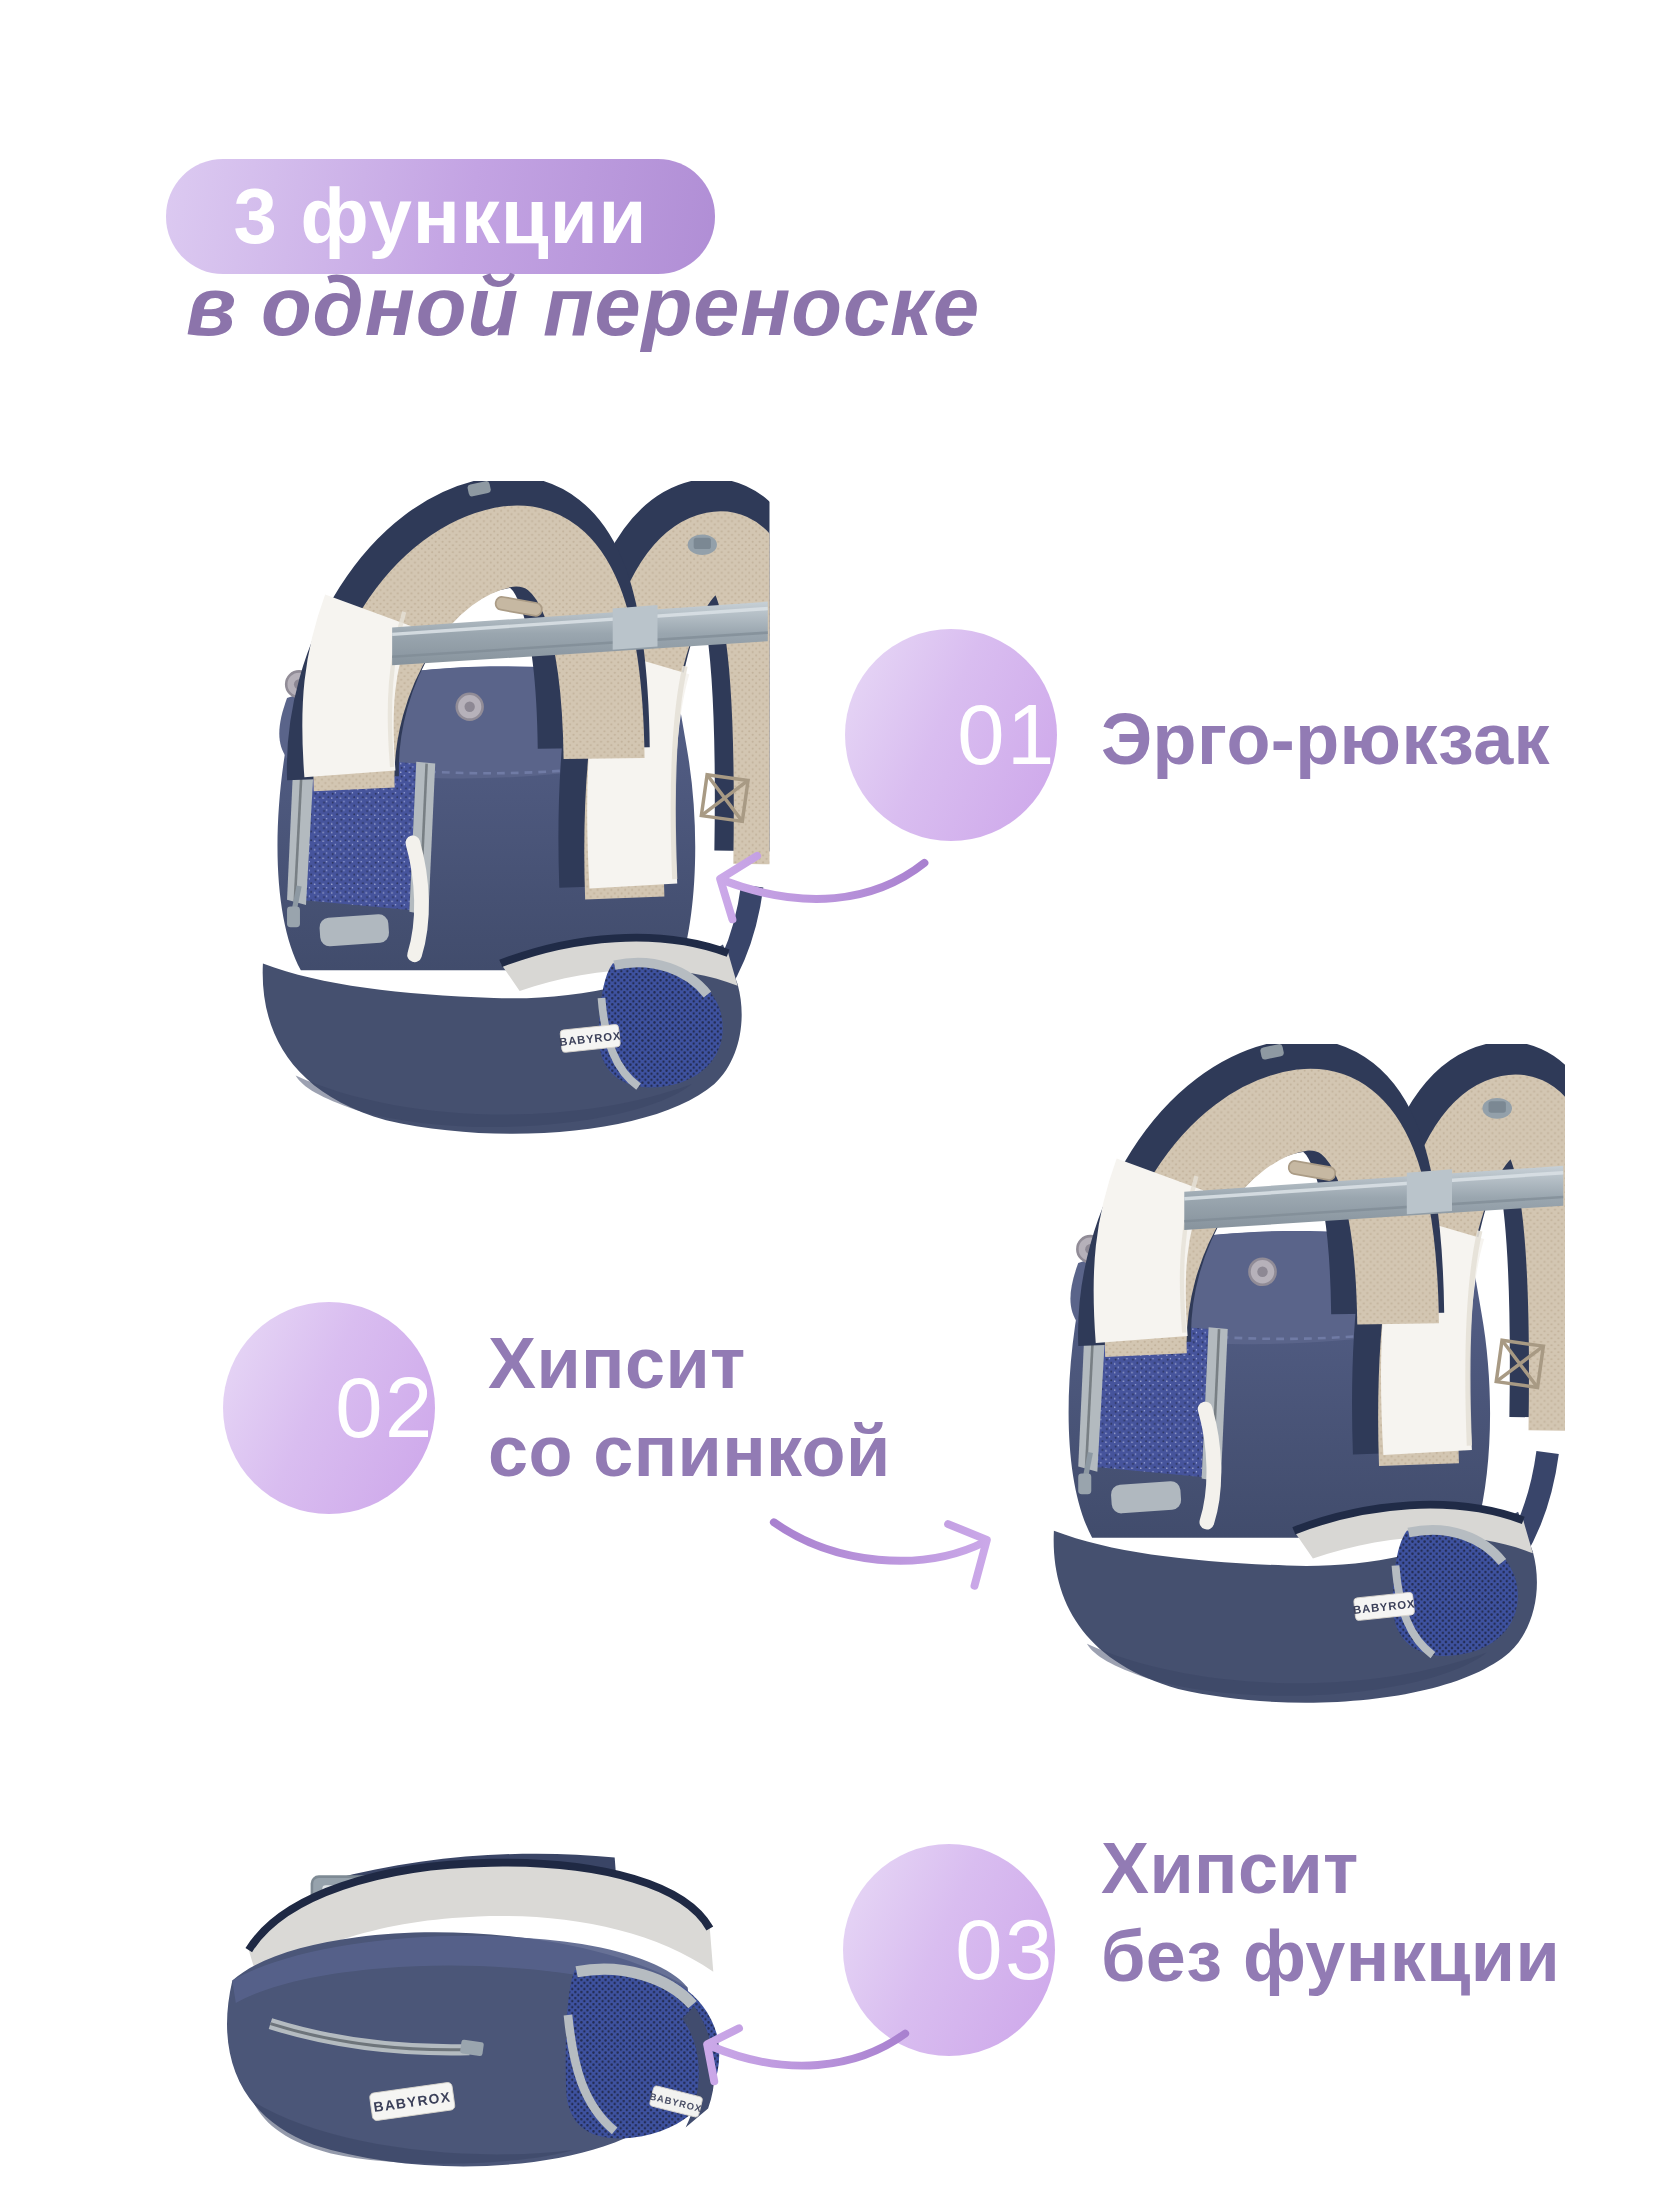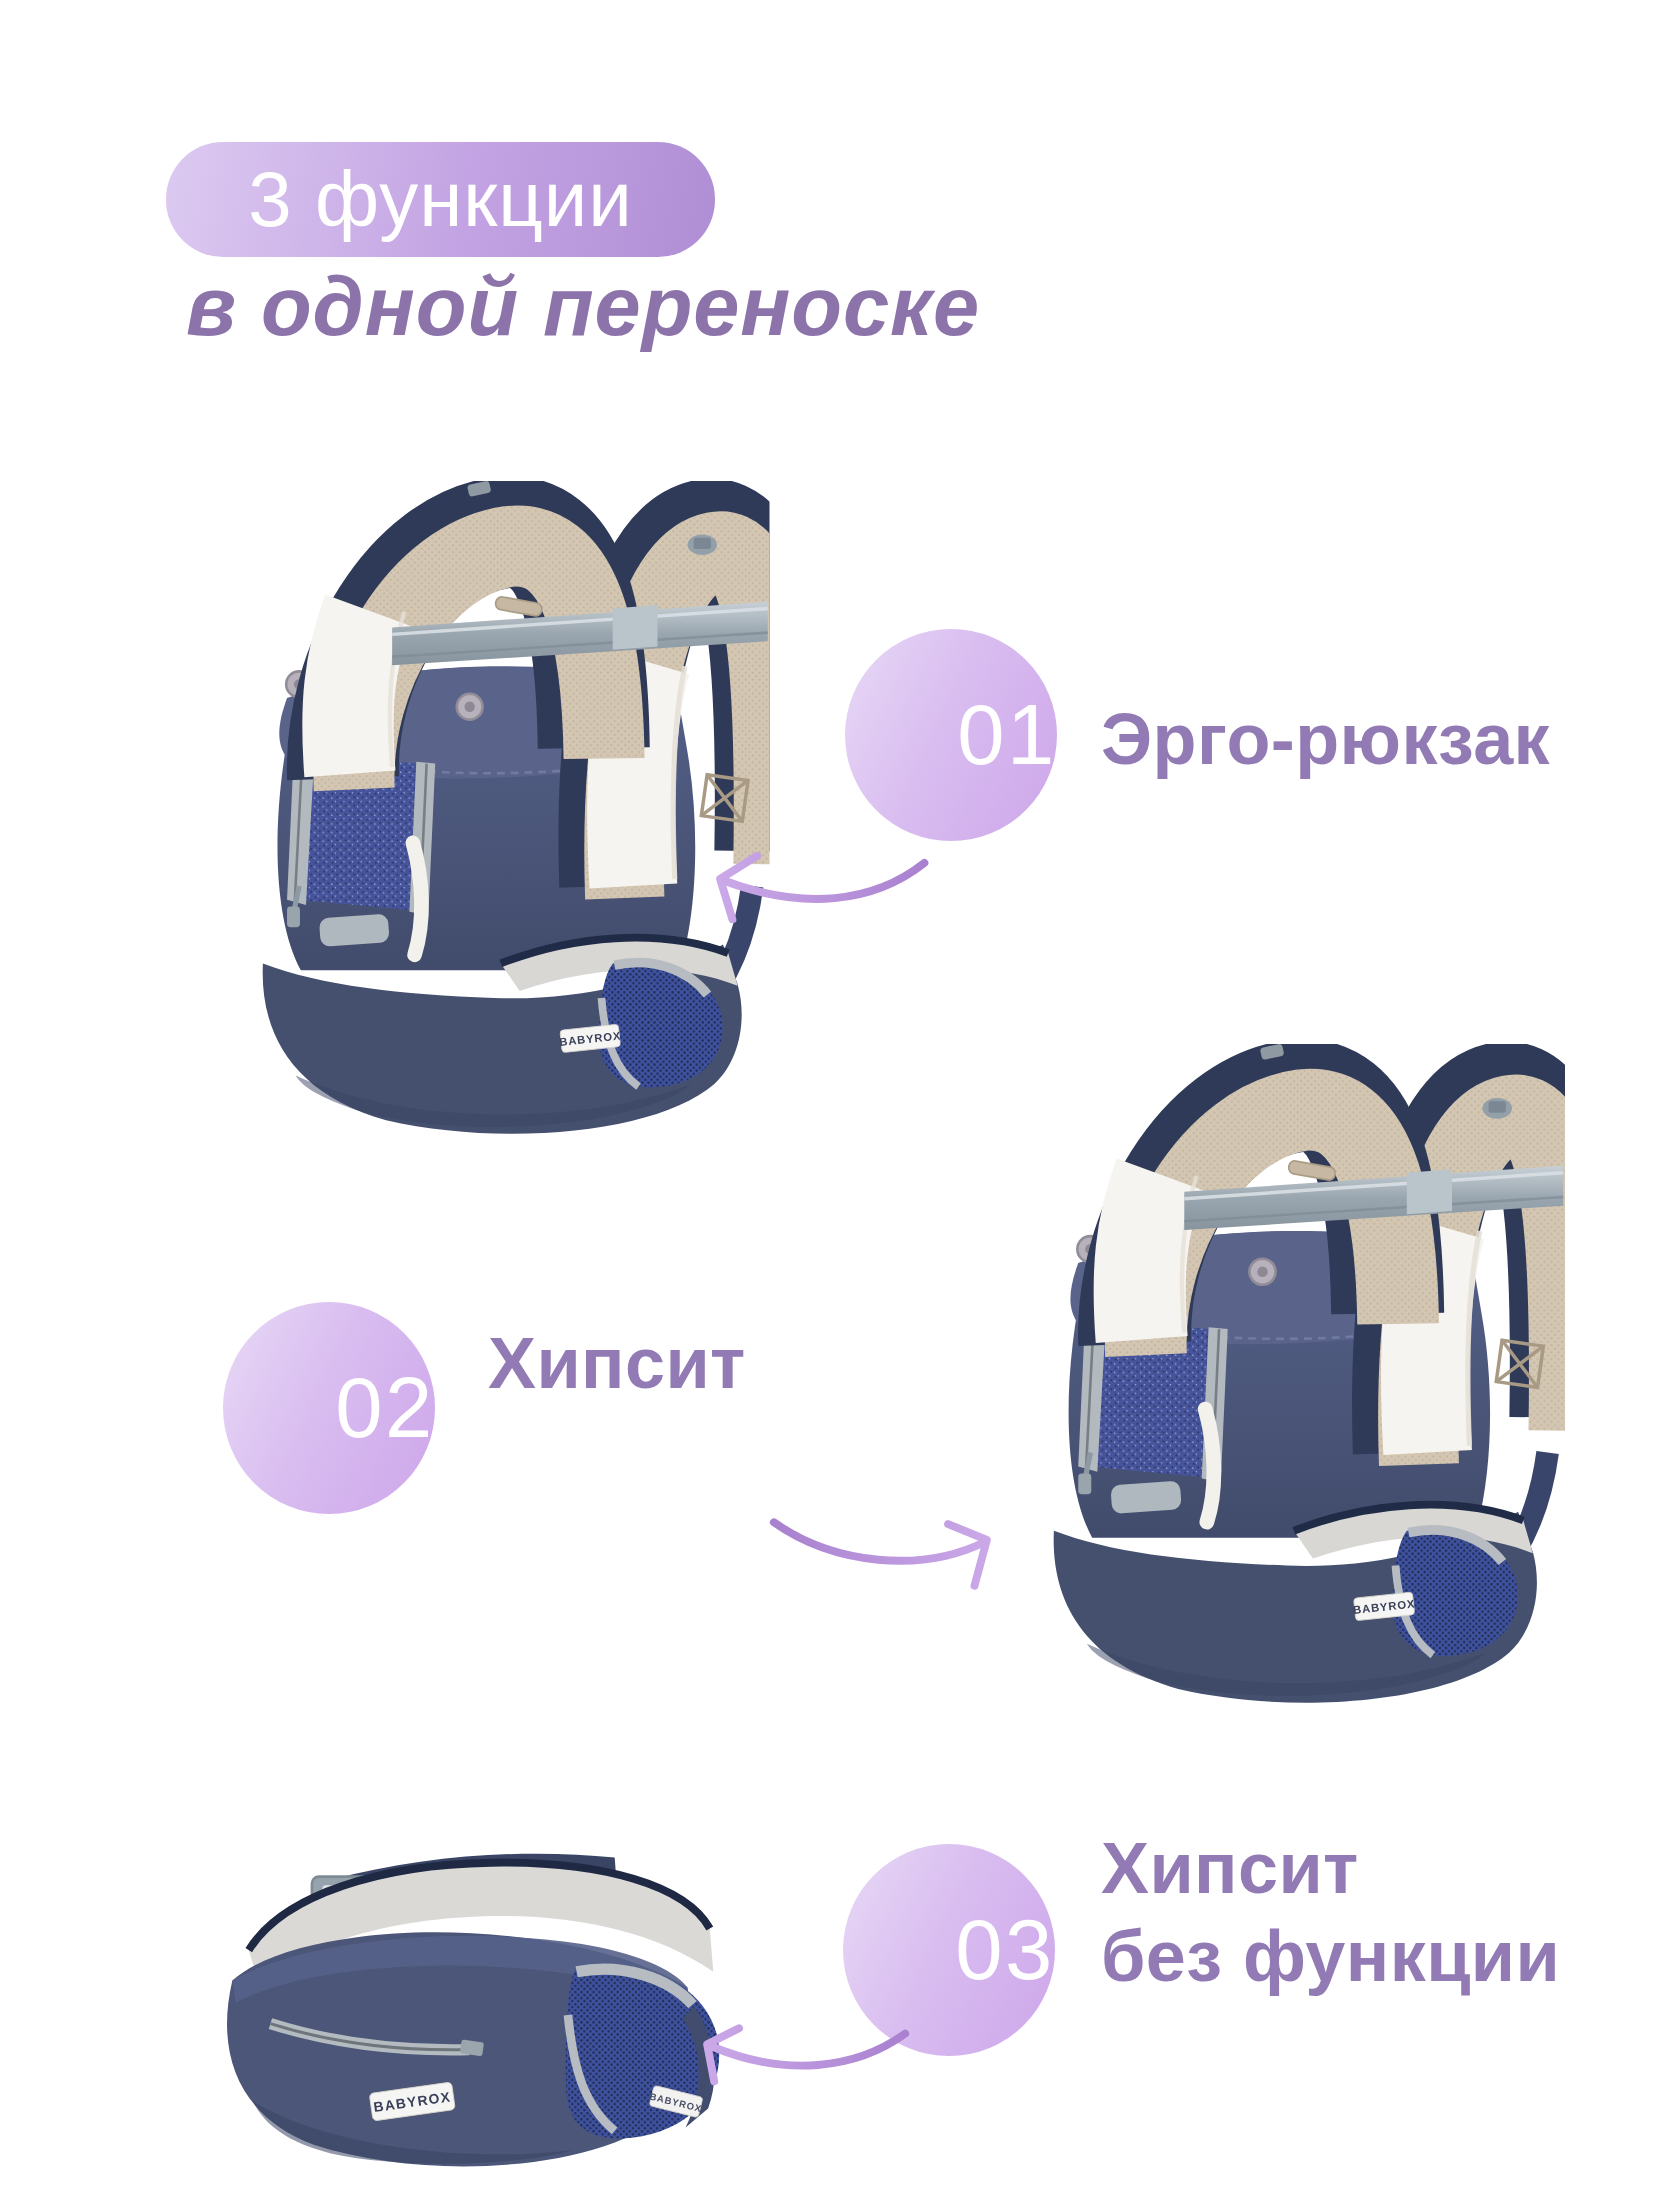--- a/index.html
+++ b/index.html
@@ -3,24 +3,24 @@
 <meta charset="utf-8">
 <style>
   html,body{margin:0;padding:0;background:#ffffff;}
   .canvas{
     position:relative; width:1655px; height:2206px; background:#ffffff;
     overflow:hidden; font-family:"Liberation Sans", sans-serif;
   }
   .abs{position:absolute;}
   
   .badge{
-    left:166px; top:142px; width:549px; height:115px; border-radius:57px;
+    left:166px; top:159px; width:549px; height:115px; border-radius:57px;
     background:linear-gradient(100deg,#dccaf1 0%,#c3a3e3 55%,#b08ed5 100%);
     display:flex; align-items:center; justify-content:center;
-    color:#ffffff; font-size:78px; font-weight:normal; letter-spacing:0.9px;
+    color:#ffffff; font-size:78px; font-weight:bold; letter-spacing:0.9px;
   }
   .subtitle{
     left:186px; top:261px; font-size:83px; font-weight:bold;
     color:#8c74ab; letter-spacing:0.9px; white-space:nowrap; line-height:1.12;font-style:italic;
   }
   
   .stepnum{
     width:212px; height:212px; border-radius:50%;
     background:linear-gradient(115deg,#e8daf6 0%,#d9bdf0 45%,#cda6ea 100%);
     display:flex; align-items:center; justify-content:flex-end;
@@ -209,20 +209,21 @@
   <div class="abs product-2">
     <svg viewBox="0 0 650 780">
         <use href="#carrier"></use>
       </svg>
   </div>
   <div class="abs stepnum circle-2">
     <span>02</span>
   </div>
   <div class="abs feature-label label-2">
     <div>Хипсит</div>
+    <div>со спинкой</div>
   </div>
   <svg class="abs arrow-2" viewBox="0 0 272 100">
     <defs>
       <linearGradient id="ag2" gradientUnits="userSpaceOnUse" x1="0" y1="20" x2="272" y2="50">
         <stop offset="0" stop-color="#a77fce"></stop>
           <stop offset="1" stop-color="#cdabea"></stop>
       </linearGradient>
     </defs>
     <path d="M12,14 C80,62 180,72 252,36" stroke="url(#ag2)" stroke-width="9" fill="none" stroke-linecap="round"></path>
     <path d="M210,16 L254,34 L240,86" stroke="url(#ag2)" stroke-width="9" fill="none" stroke-linecap="round" stroke-linejoin="round"></path>

